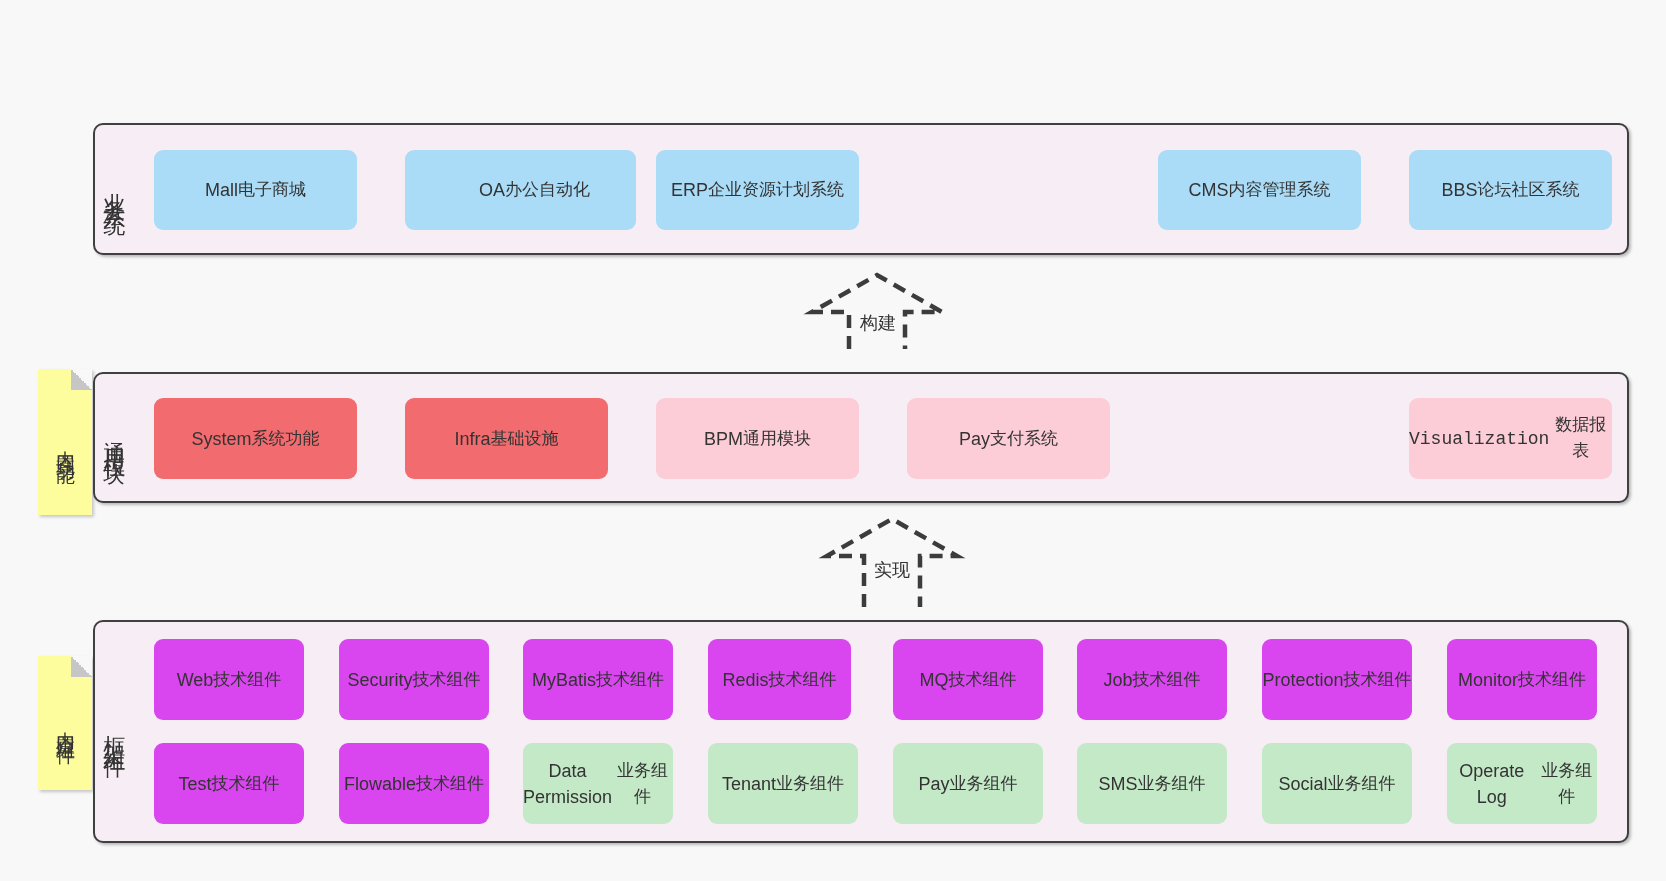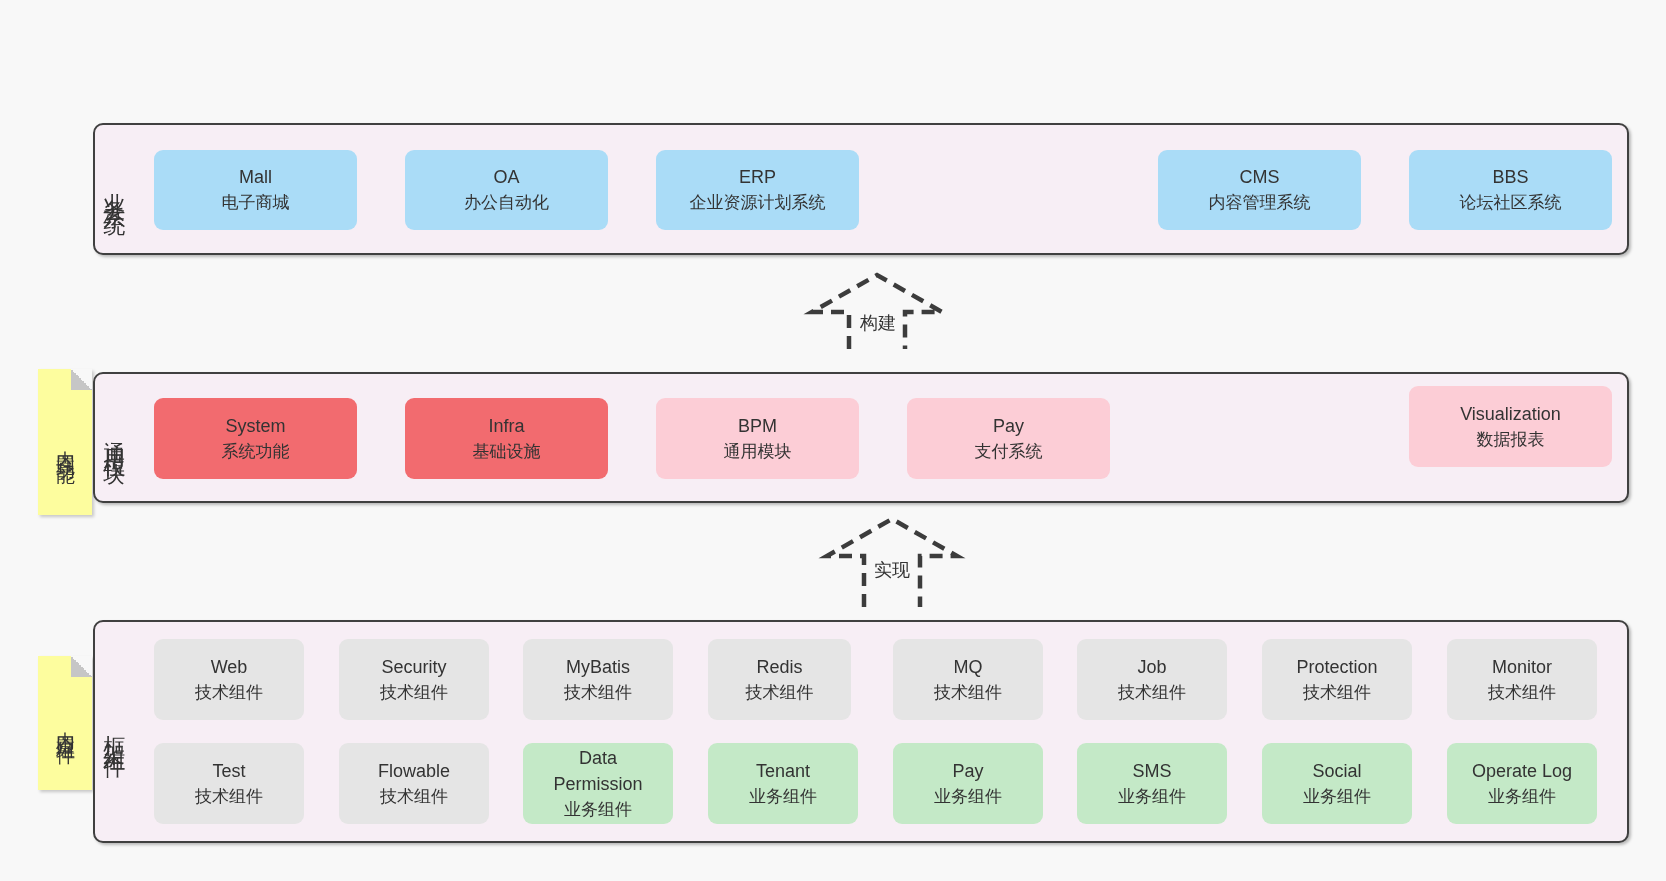--- a/index.html
+++ b/index.html
@@ -54,33 +54,33 @@
     text-orientation:upright;
     font-size:19px;
     letter-spacing:5px;
     line-height:1.1;
     white-space:nowrap;
   }
   .box{
     position:absolute;
     border-radius:9px;
     display:flex;
-    flex-direction:column;
+    flex-direction:row;
     align-items:center;
     justify-content:center;
     text-align:center;
     font-size:18px;
     line-height:26px;
   }
   .box .zh{font-size:17px;}
   .box .en{white-space:pre-line;}
   .blue       {background:#aadcf7;}
   .red        {background:#f26b6f;}
   .pink       {background:#fccdd6;}
-  .green      {background:#e5e5e5;}
+  .green      {background:#d946ef;}
   .green-light{background:#c4e9c7;}
   .arrow{position:absolute;}
   #arrow-build{left:800px; top:271px;}
   #arrow-impl {left:815px; top:515px;}
   .arrow polyline{
     fill:none;
     stroke:#3c3c3c;
     stroke-width:4.5;
     stroke-dasharray:13 8;
   }
@@ -129,21 +129,21 @@
   </div>
 
   <div class="layer" id="layer-components">
     <div class="side-label">框架组件</div>
   </div>
 
 <div class="box blue" style="left: 154px; top: 150px; width: 203px; height: 80px;">
       <div class="en">Mall</div>
       <div class="zh">电子商城</div>
     </div>
-    <div class="box blue" style="left: 405px; top: 150px; width: 203px; height: 80px;">
+    <div class="box blue" style="left: 405px; top: 150px; width: 203px; height: 80px; padding-left: 28px;">
       <div class="en">OA</div>
       <div class="zh">办公自动化</div>
     </div>
     <div class="box blue" style="left: 656px; top: 150px; width: 203px; height: 80px;">
       <div class="en">ERP</div>
       <div class="zh">企业资源计划系统</div>
     </div>
     <div class="box blue" style="left: 1158px; top: 150px; width: 203px; height: 80px;">
       <div class="en">CMS</div>
       <div class="zh">内容管理系统</div>
@@ -161,21 +161,21 @@
       <div class="zh">基础设施</div>
     </div>
     <div class="box pink" style="left: 656px; top: 398px; width: 203px; height: 81px;">
       <div class="en">BPM</div>
       <div class="zh">通用模块</div>
     </div>
     <div class="box pink" style="left: 907px; top: 398px; width: 203px; height: 81px;">
       <div class="en">Pay</div>
       <div class="zh">支付系统</div>
     </div>
-    <div class="box pink" style="left: 1409px; top: 386px; width: 203px; height: 81px;">
+    <div class="box pink" style="left: 1409px; top: 398px; width: 203px; height: 81px; font-family: Liberation Mono, monospace;">
       <div class="en">Visualization</div>
       <div class="zh">数据报表</div>
     </div>
     <div class="box green" style="left: 154px; top: 639px; width: 150px; height: 81px;">
       <div class="en">Web</div>
       <div class="zh">技术组件</div>
     </div>
     <div class="box green" style="left: 339px; top: 639px; width: 150px; height: 81px;">
       <div class="en">Security</div>
       <div class="zh">技术组件</div>

